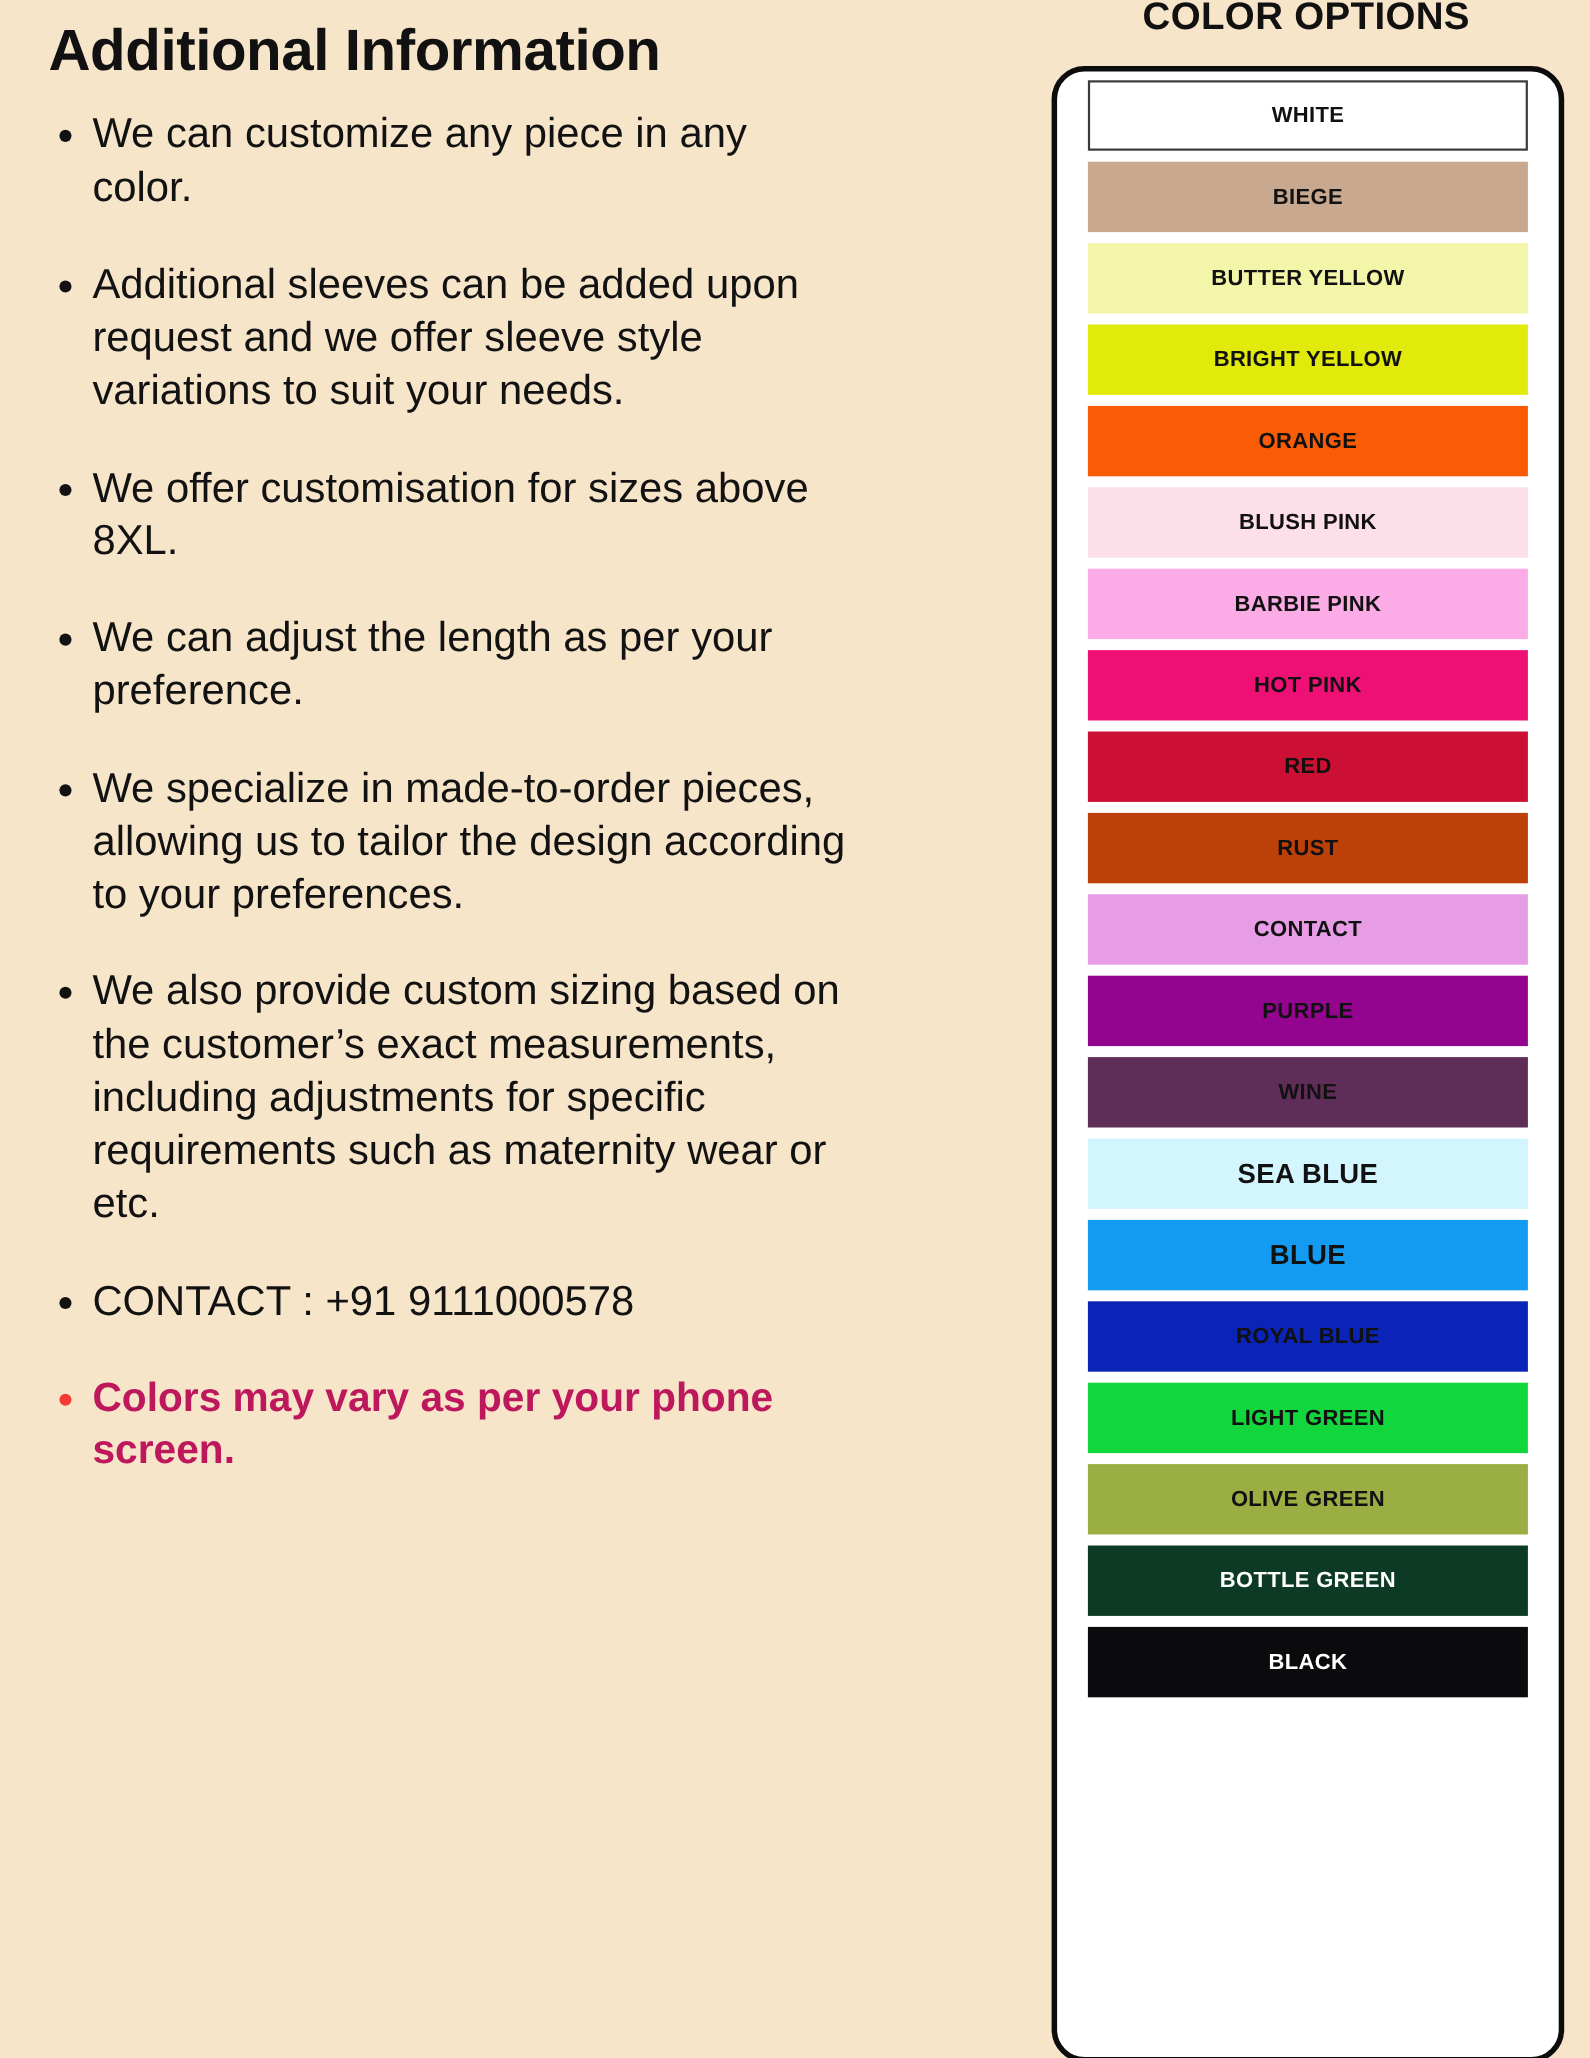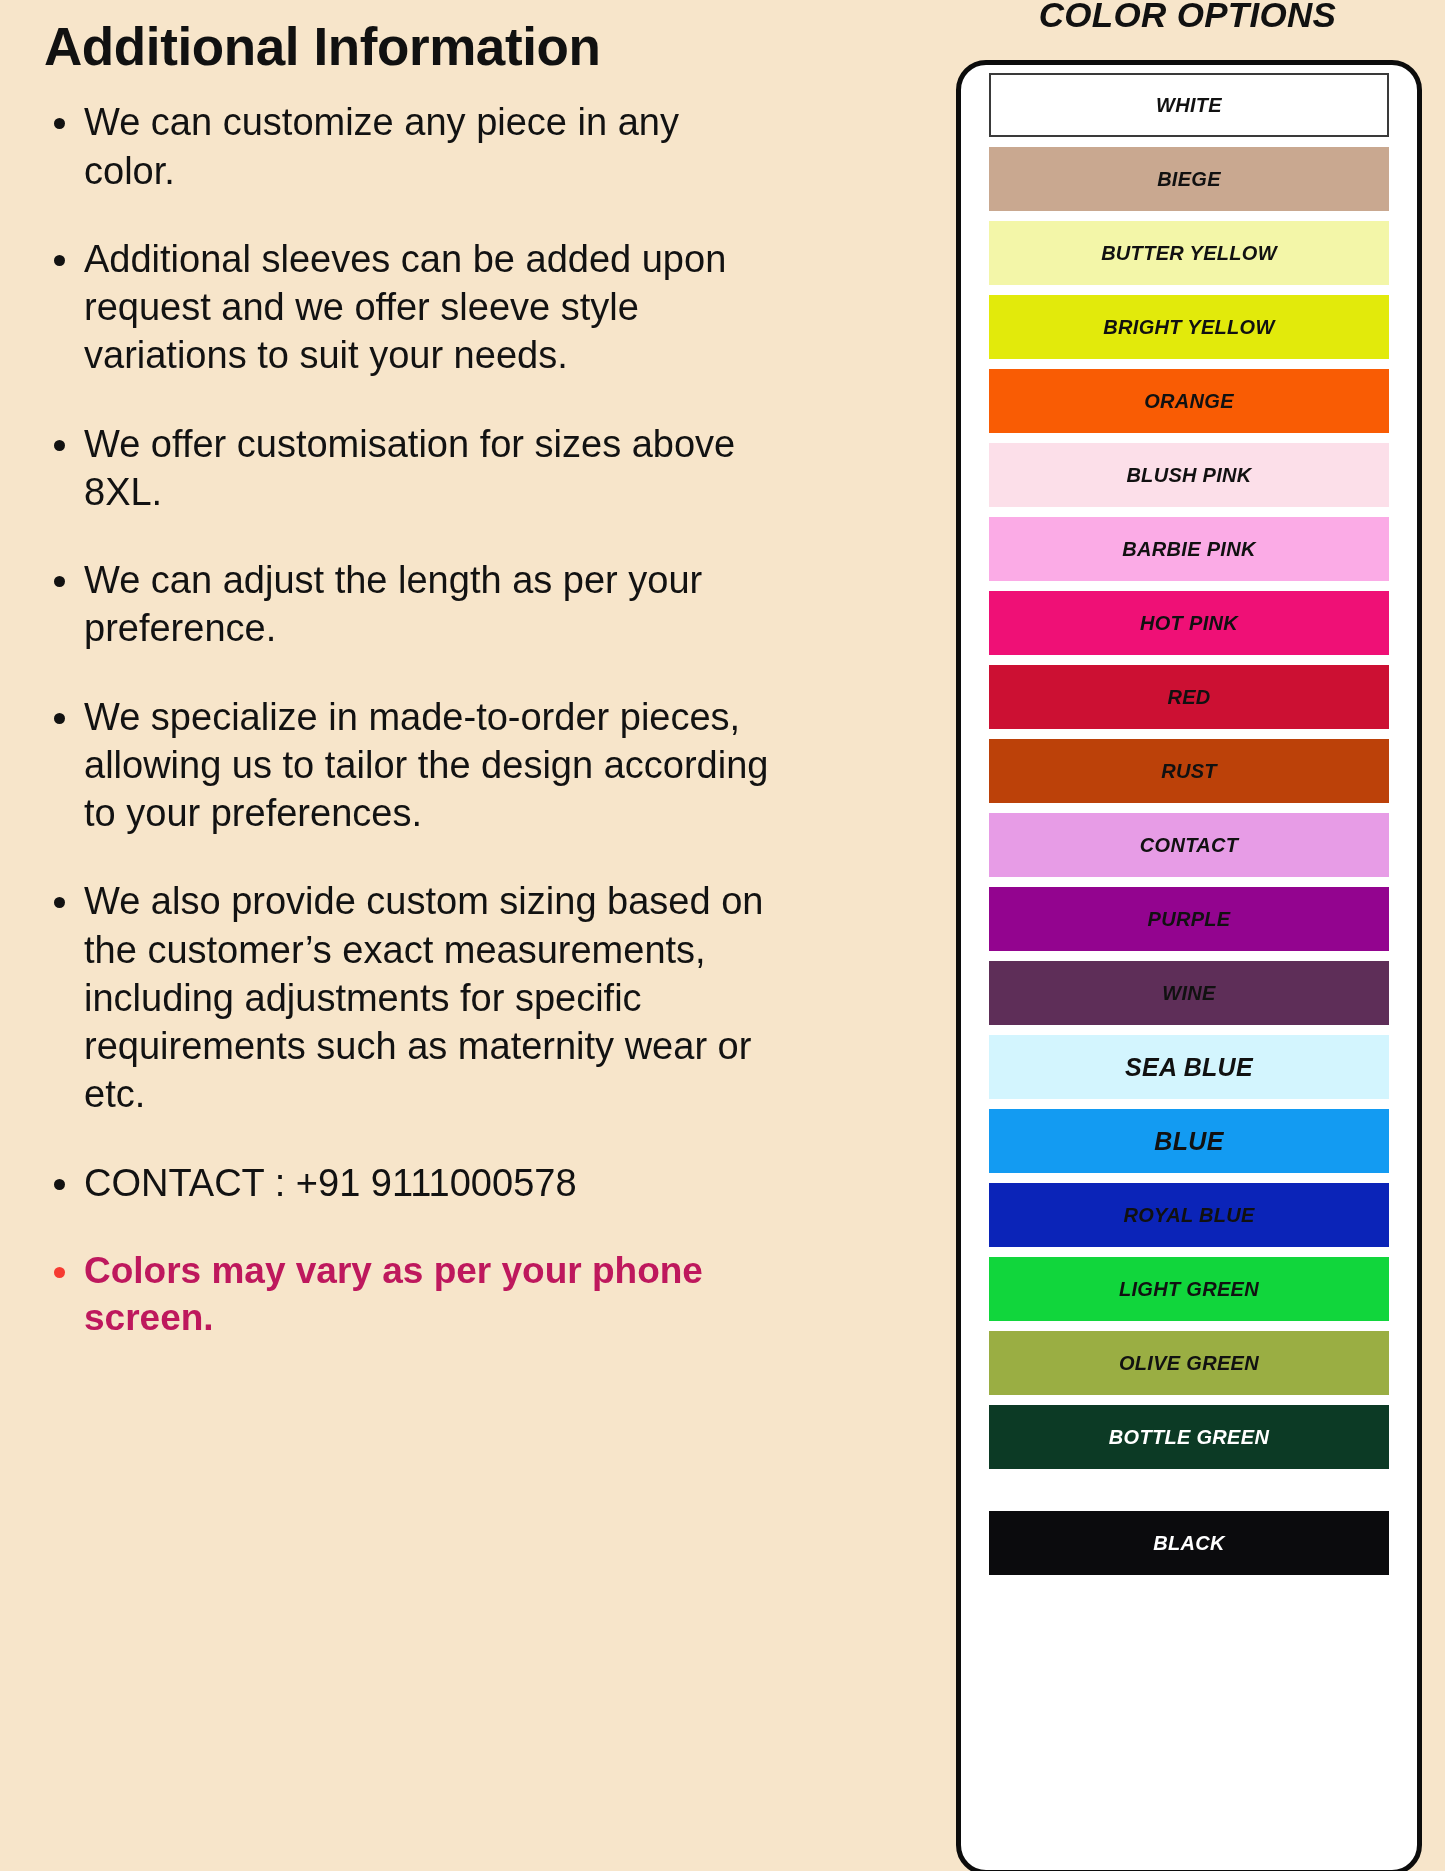--- a/index.html
+++ b/index.html
@@ -76,21 +76,20 @@
     background: #f63b32;
   }
 
   
   .right-col {
     position: absolute;
     left: 930px;
     top: 0;
     width: 515px;
     height: 1871px;
-    font-style: italic;
   }
 
   .swatch-title {
     position: absolute;
     left: 0;
     top: -5px;
     width: 515px;
     text-align: center;
     font-size: 35px;
     font-weight: bold;
@@ -212,19 +211,19 @@
         </div>
         <div class="swatch" style="background: rgb(17, 214, 60);">
           <span class="swatch-label">LIGHT GREEN</span>
         </div>
         <div class="swatch" style="background: rgb(154, 174, 67);">
           <span class="swatch-label">OLIVE GREEN</span>
         </div>
         <div class="swatch light-text" style="background: rgb(12, 58, 37);">
           <span class="swatch-label">BOTTLE GREEN</span>
         </div>
-        <div class="swatch light-text" style="background: rgb(11, 11, 13); margin-top: 32px;">
+        <div class="swatch light-text" style="background: rgb(11, 11, 13);">
           <span class="swatch-label">BLACK</span>
         </div>
       </div>
   </div>
 
 </div>
 
 </body></html>

